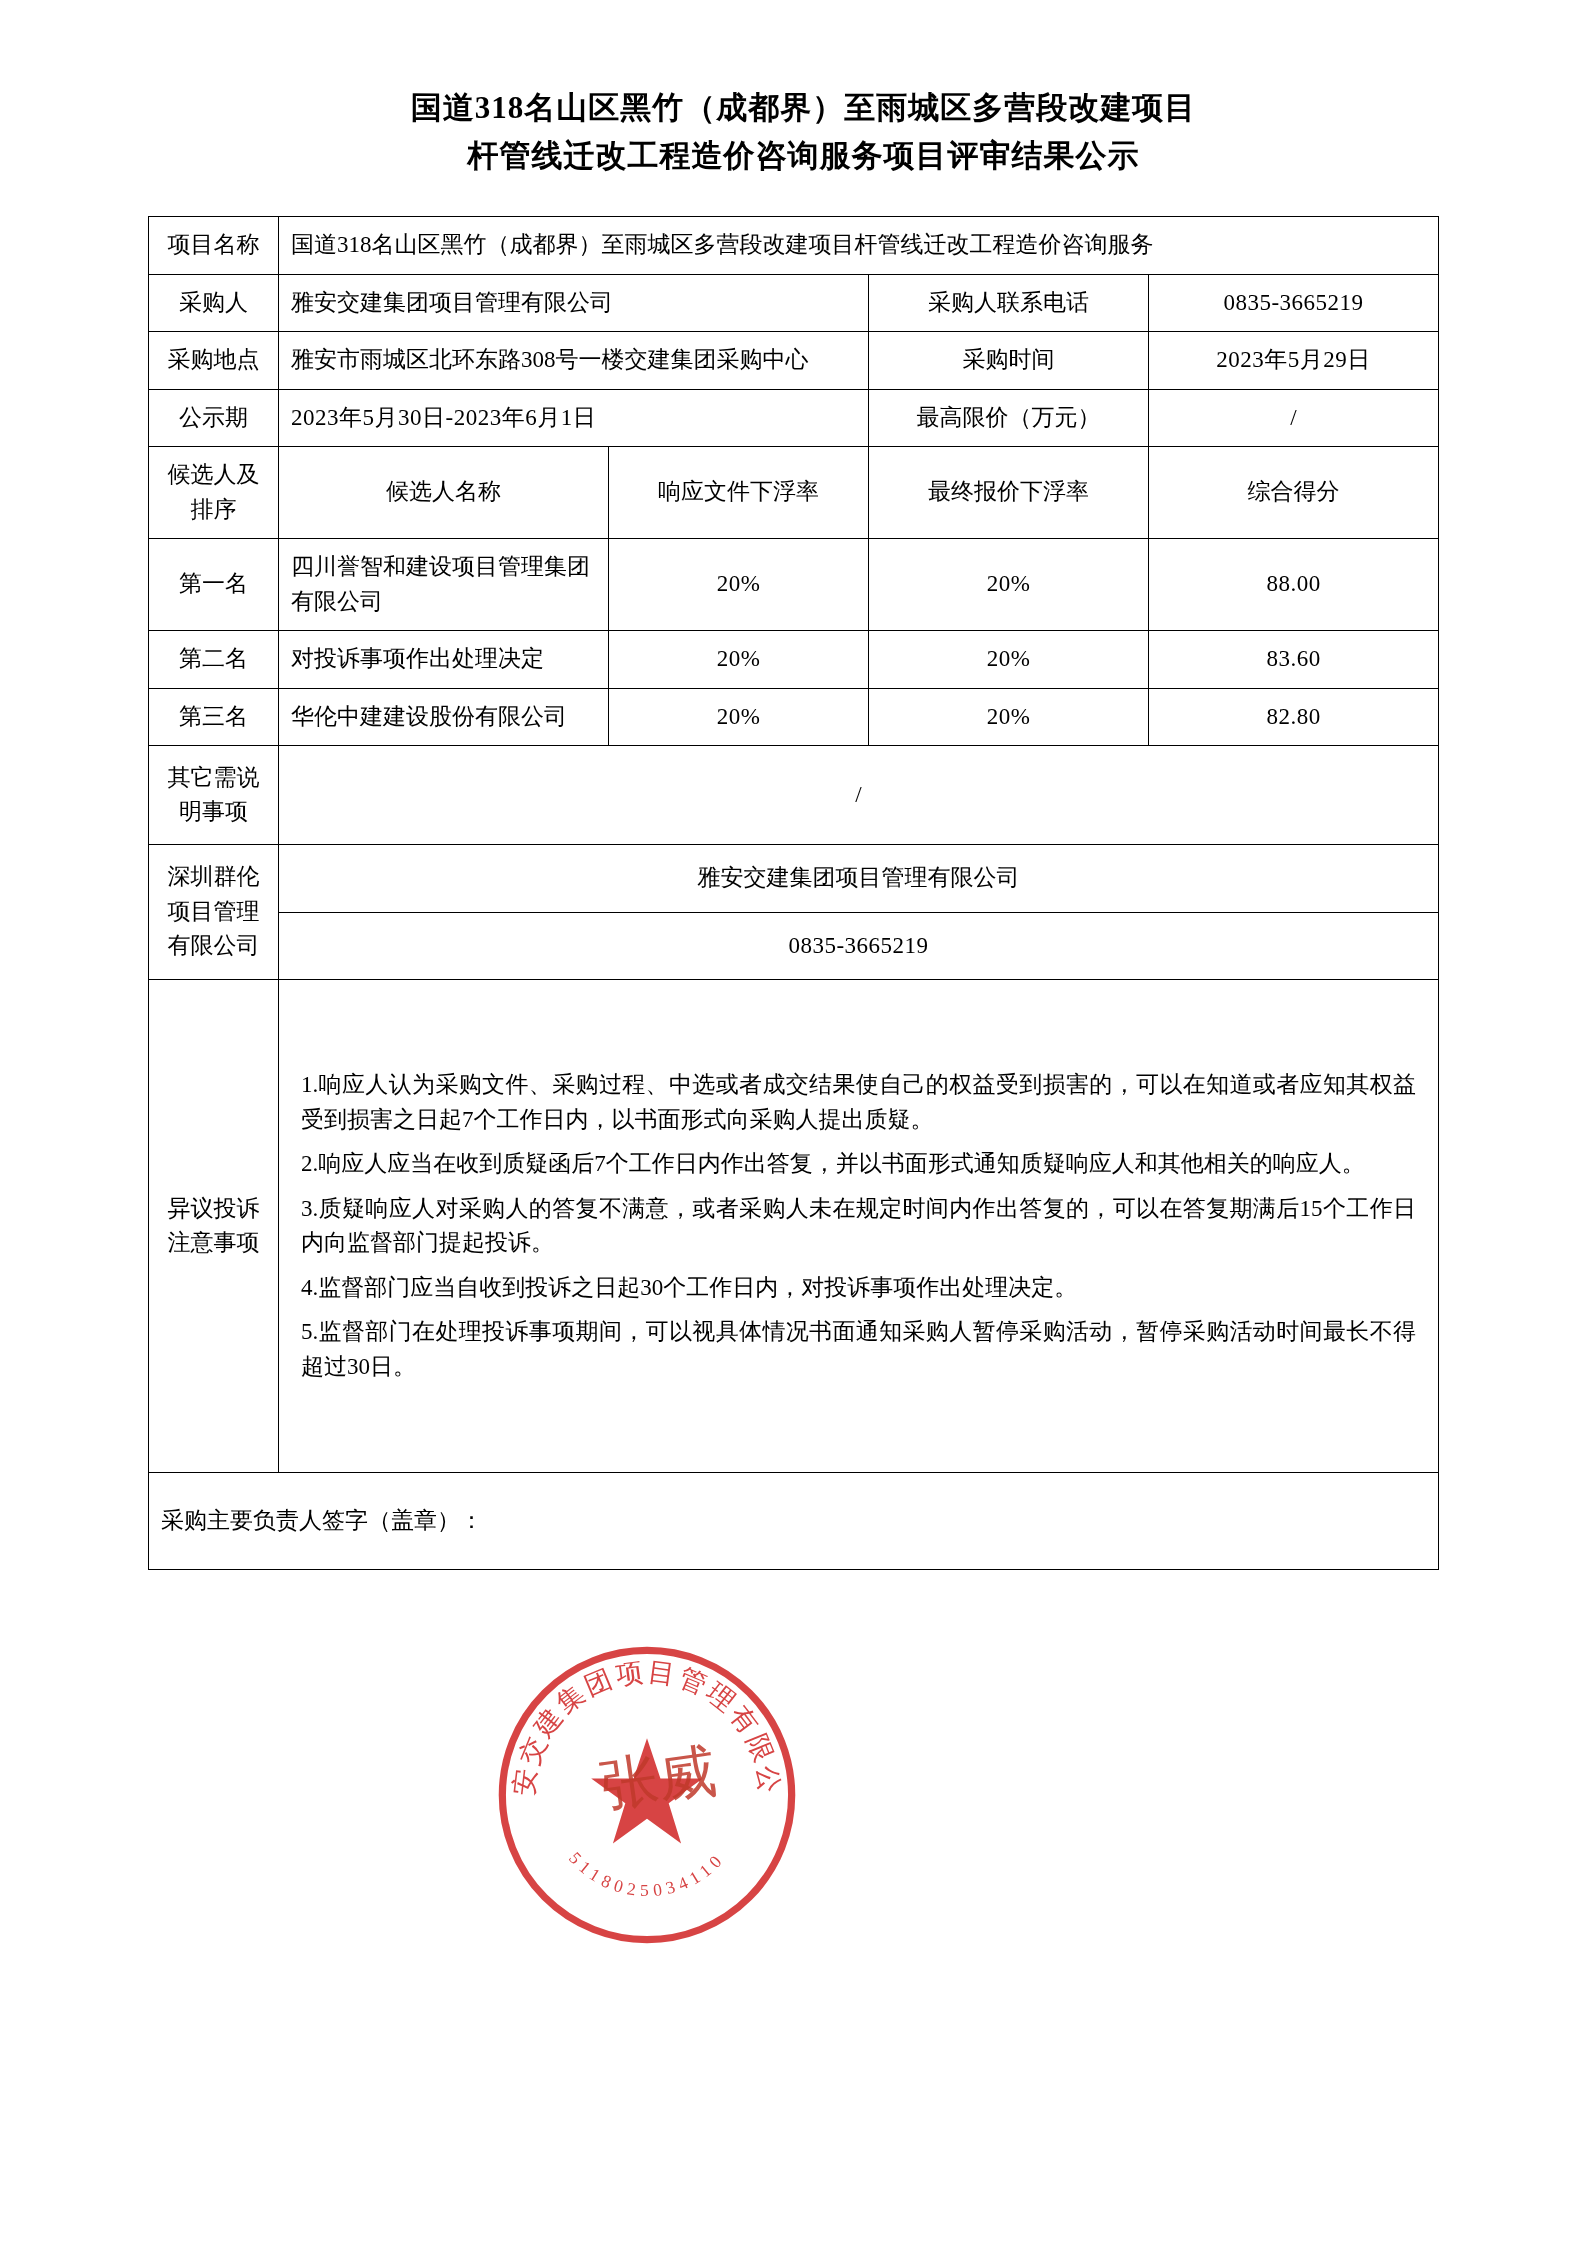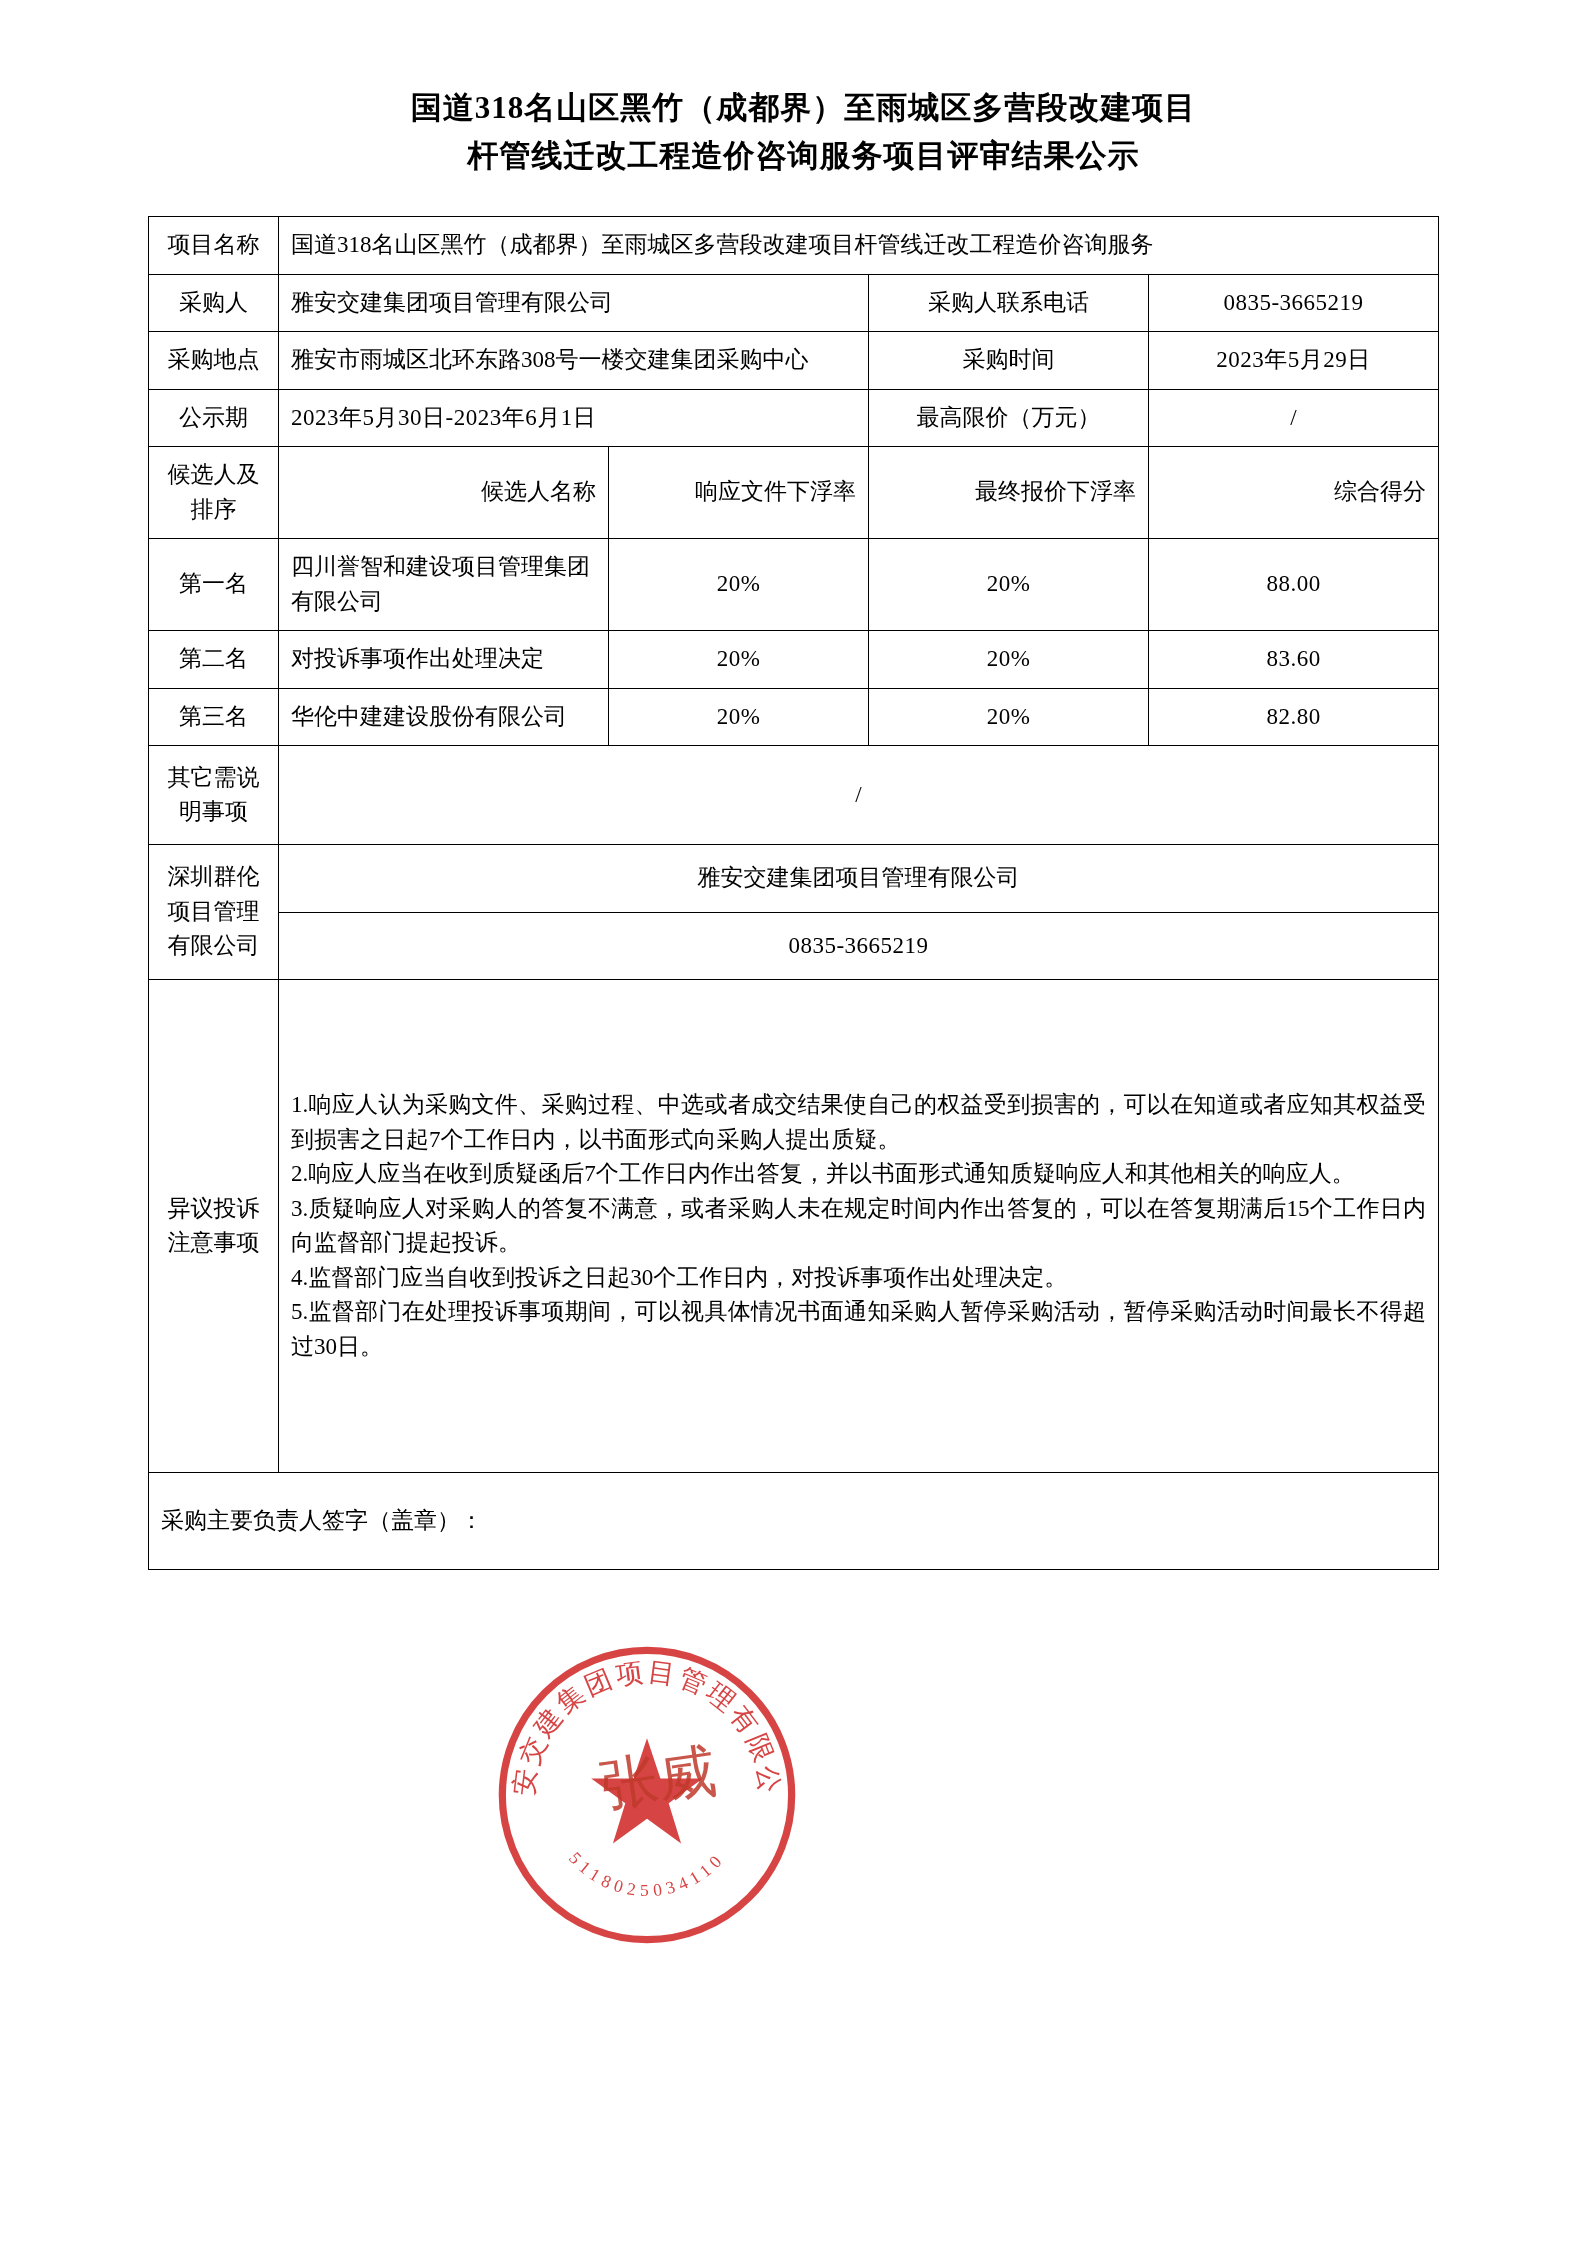--- a/index.html
+++ b/index.html
@@ -59,35 +59,35 @@
     text-align: center;
     line-height: 1.45;
   }
   td.val {
     text-align: left;
   }
   td.center {
     text-align: center;
   }
   td.head {
-    text-align: right;
+    text-align: center;
     font-weight: normal;
   }
   .num-cell {
     font-family: "Liberation Serif", serif;
     letter-spacing: 0.5px;
   }
   .notes {
     font-size: 22.5px;
     line-height: 1.72;
     text-align: justify;
     padding: 6px 10px 6px 6px;
   }
   .notes p {
-    margin: 0;
+    margin: 10px;
     text-indent: 0;
   }
   .sign-row td {
     height: 74px;
     margin-left: 21px;
   }
   .supervise-inner {
     display: block;
     text-align: center;
   }

